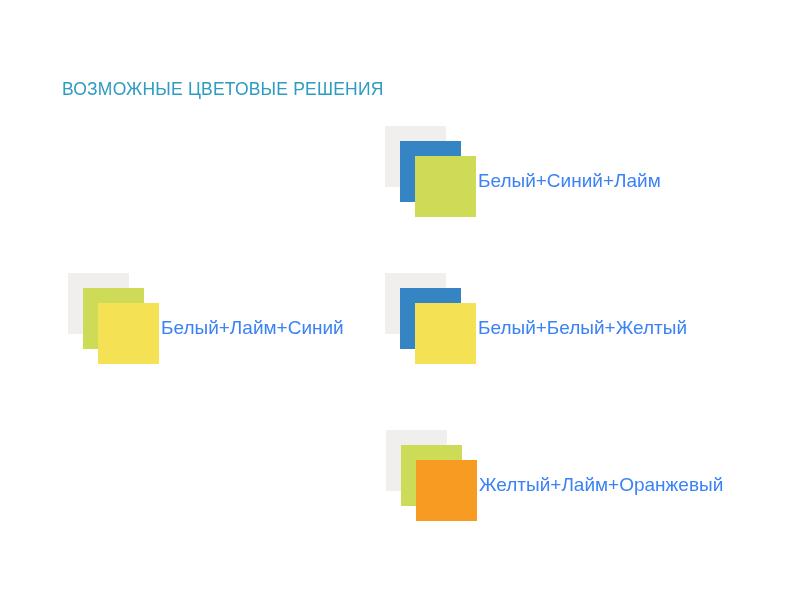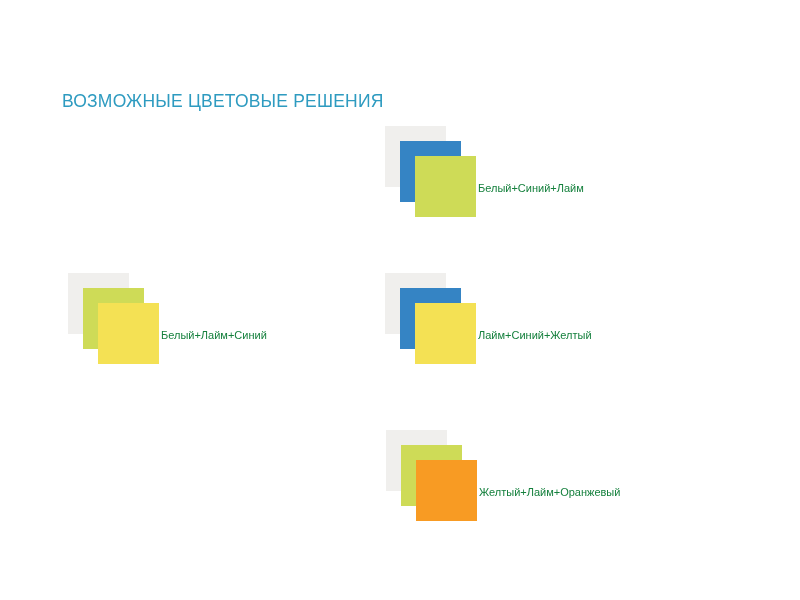--- a/index.html
+++ b/index.html
@@ -54,42 +54,42 @@
     width: 61px;
     height: 61px;
   }
   .sq.back  { left: 0;    top: 0;    }
   .sq.mid   { left: 15px; top: 15px; }
   .sq.front { left: 30px; top: 30px; }
 
   .combo-label {
     position: absolute;
     left: 93px;
-    top: 16px;
+    top: 8px;
     height: 92px;
     display: flex;
     align-items: center;
-    font-size: 11px;
-    color: #15803d;
+    font-size: 19px;
+    color: #3b82f6;
     white-space: nowrap;
     line-height: 1;
   }
 
   
   #combo-0 { left: 385px; top: 126px; }
   #combo-1 { left:  68px; top: 273px; }
   #combo-2 { left: 385px; top: 273px; }
   #combo-3 { left: 386px; top: 430px; }
 </style>
 </head>
 <body>
 
 <div id="slide" style="background: rgb(255, 255, 255);">
 
-  <div id="slide-title" style="color: rgb(46, 155, 192); margin-top: 12px;">ВОЗМОЖНЫЕ ЦВЕТОВЫЕ РЕШЕНИЯ</div>
+  <div id="slide-title" style="color: rgb(46, 155, 192);">ВОЗМОЖНЫЕ ЦВЕТОВЫЕ РЕШЕНИЯ</div>
 
   <div class="combo" id="combo-0">
     <div class="swatch-stack">
       <div class="sq back" style="background-color: rgb(240, 239, 237);"></div>
       <div class="sq mid" style="background-color: rgb(53, 132, 196);"></div>
       <div class="sq front" style="background-color: rgb(206, 219, 87);"></div>
     </div>
     <div class="combo-label">Белый+Синий+Лайм</div>
   </div>
 
@@ -101,21 +101,21 @@
     </div>
     <div class="combo-label">Белый+Лайм+Синий</div>
   </div>
 
   <div class="combo" id="combo-2">
     <div class="swatch-stack">
       <div class="sq back" style="background-color: rgb(240, 239, 237);"></div>
       <div class="sq mid" style="background-color: rgb(53, 132, 196);"></div>
       <div class="sq front" style="background-color: rgb(244, 225, 84);"></div>
     </div>
-    <div class="combo-label">Лайм+Синий+Желтый</div>
+    <div class="combo-label">Белый+Белый+Желтый</div>
   </div>
 
   <div class="combo" id="combo-3">
     <div class="swatch-stack">
       <div class="sq back" style="background-color: rgb(240, 239, 237);"></div>
       <div class="sq mid" style="background-color: rgb(206, 219, 87);"></div>
       <div class="sq front" style="background-color: rgb(248, 155, 35);"></div>
     </div>
     <div class="combo-label">Желтый+Лайм+Оранжевый</div>
   </div>

